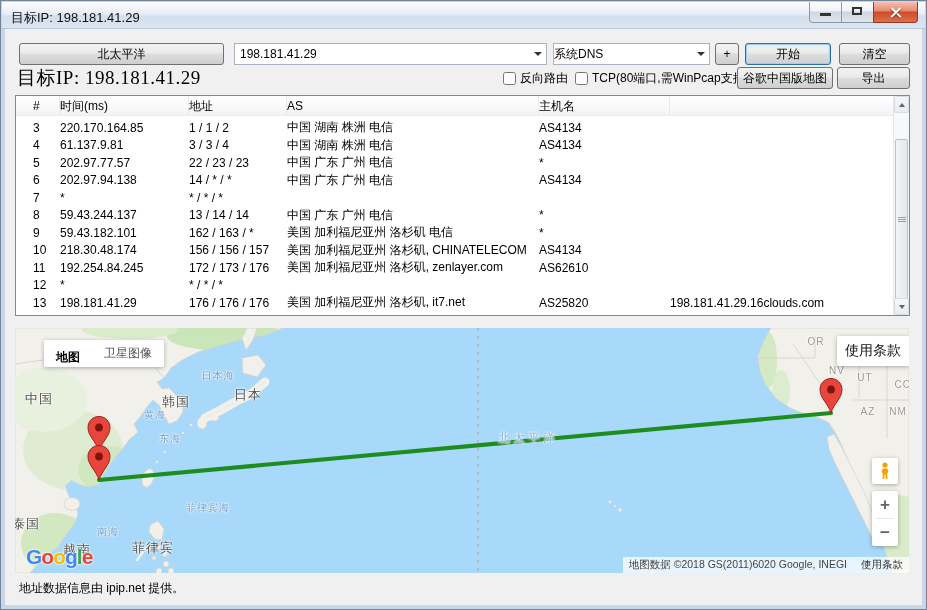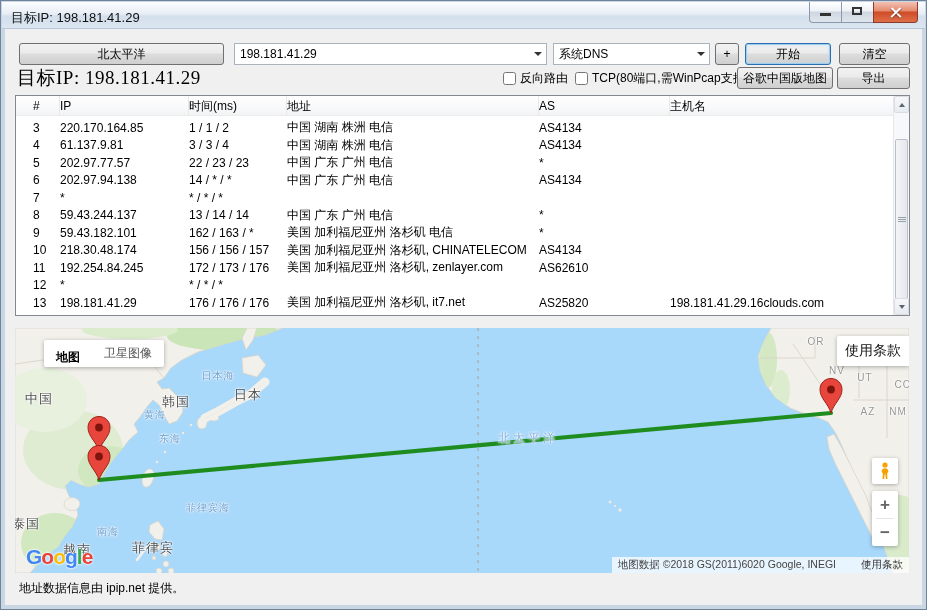--- a/index.html
+++ b/index.html
@@ -27,21 +27,21 @@
   
   .client{position:absolute;left:4px;right:4px;top:28px;bottom:4px;background:#f0f0f0;}
   .btn{position:absolute;height:22px;border:1px solid #707070;border-radius:3px;color:#000;
     background:linear-gradient(#f2f2f2,#ebebeb 45%,#dddddd 50%,#cfcfcf);
     display:flex;align-items:center;justify-content:center;font-size:12px;cursor:pointer;}
   .btn.default{border-color:#2a6db0;box-shadow:inset 0 0 0 1px #9fcdee, inset 0 0 4px #bfe0f5;}
   .combo{position:absolute;height:22px;background:#fff;border:1px solid #a8b3bd;display:flex;align-items:center;
     font-size:12px;cursor:pointer;}
   .combo input{border:none;outline:none;flex:1;font-size:12px;height:18px;padding:0 0 0 5px;
     font-family:"Liberation Sans","DejaVu Sans",sans-serif;background:transparent;}
-  .combo .val{padding-left:5px;flex:1;}
+  .combo .val{flex:1;}
   .combo-arrow{width:16px;height:100%;display:flex;align-items:center;justify-content:center;}
   .tri-down{width:0;height:0;border-left:4px solid transparent;border-right:4px solid transparent;border-top:4px solid #333;}
   .row2-label{position:absolute;left:12px;top:36px;font-family:"Liberation Serif","DejaVu Serif",serif;
     font-size:19px;color:#000;letter-spacing:.5px;}
   .opt-group{position:absolute;left:498px;top:41px;display:flex;align-items:center;font-size:12px;color:#000;}
   .opt-group input{width:13px;height:13px;margin:0 4px 0 0;}
   .opt-group label{margin-right:7px;}
   
   .lv{position:absolute;left:10px;top:66px;width:895px;height:221px;background:#fff;border:1px solid #828790;}
   .lv-grid{display:grid;grid-template-columns:44px 129px 98px 252px 131px 1fr;}
@@ -81,21 +81,21 @@
     box-shadow:0 1px 4px rgba(0,0,0,.3);display:flex;align-items:center;justify-content:center;font-size:14px;color:#111;cursor:pointer;}
   .pegman{position:absolute;right:11px;top:130px;width:26px;height:26px;background:#fff;border-radius:2px;
     box-shadow:0 1px 4px rgba(0,0,0,.3);display:flex;align-items:center;justify-content:center;cursor:pointer;}
   .zoomctl{position:absolute;right:11px;top:163px;width:26px;height:55px;background:#fff;border-radius:2px;
     box-shadow:0 1px 4px rgba(0,0,0,.3);display:flex;flex-direction:column;}
   .zoomctl .zb{flex:1;display:flex;align-items:center;justify-content:center;font-size:17px;font-weight:bold;color:#666;cursor:pointer;}
   .zoomctl .zdiv{height:1px;background:#e6e6e6;margin:0 4px;}
   .logo{position:absolute;left:11px;bottom:4px;font-size:21px;font-weight:bold;letter-spacing:-1px;
     text-shadow:0 0 2px #fff,0 0 3px #fff;}
   .attrib{position:absolute;right:0;bottom:0;height:16px;background:rgba(255,255,255,.75);display:flex;align-items:center;
-    font-size:10.5px;color:#444;padding:0 6px;gap:11px;}
+    font-size:10.5px;color:#444;padding:0 6px;}
   .attrib .terms{margin-left:14px;color:#333;cursor:pointer;}
   
   .statusbar{position:absolute;left:14px;top:551px;font-size:12px;color:#000;}
 </style>
 </head>
 <body>
 
 <div class="window">
 
   <div class="titlebar">
@@ -150,21 +150,20 @@
     <div class="btn" style="left:732px;top:38px;width:96px;">
       <span>谷歌中国版地图</span>
     </div>
     <div class="btn" style="left:832px;top:38px;width:73px;">
       <span>导出</span>
     </div>
 
     <div class="lv">
       <div class="lv-grid lv-header">
         <div class="c1">#</div>
-        <div>IP</div>
         <div>时间(ms)</div>
         <div>地址</div>
         <div>AS</div>
         <div>主机名</div>
       </div>
       <div class="lv-rows">
         <div class="lv-grid lv-row">
           <div class="c1">3</div>
             <div>220.170.164.85</div>
             <div>1 / 1 / 2</div>

